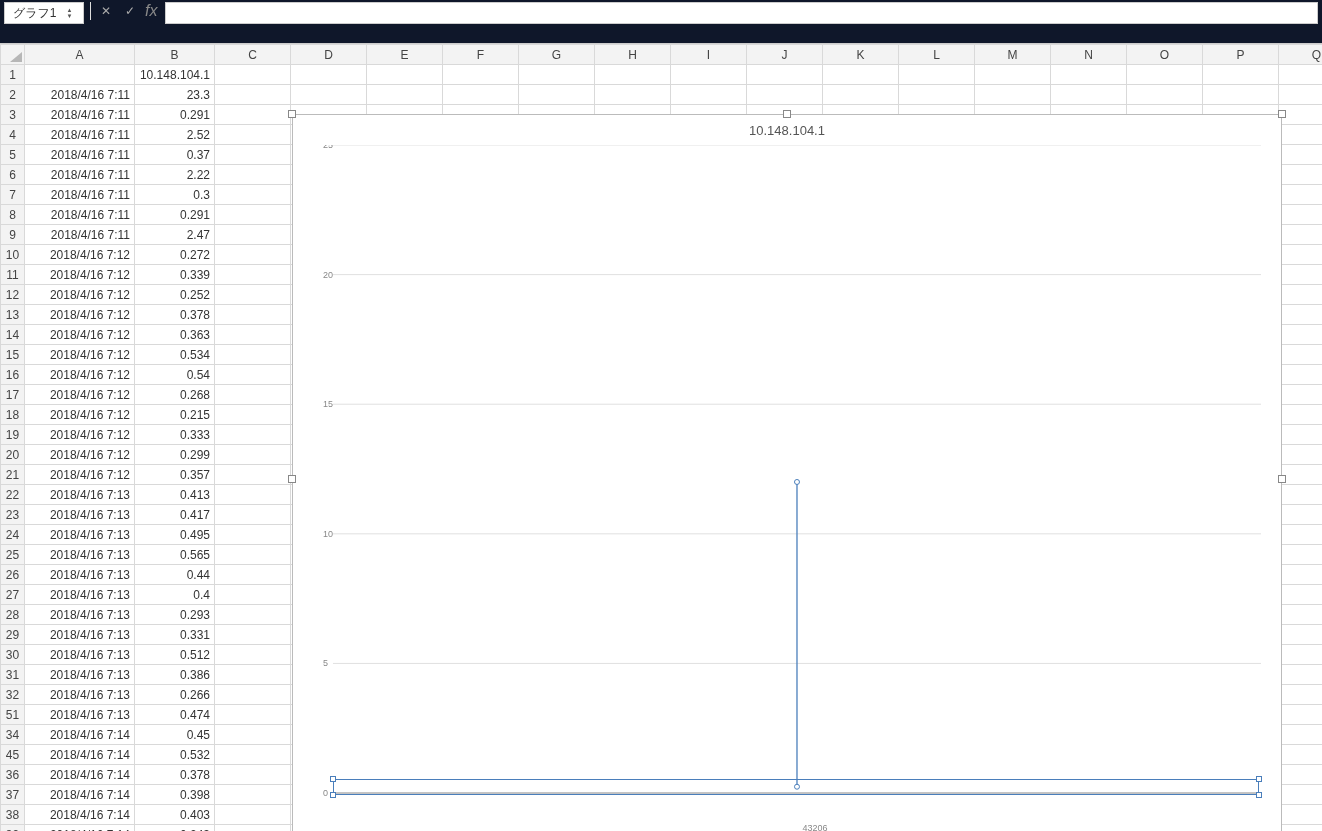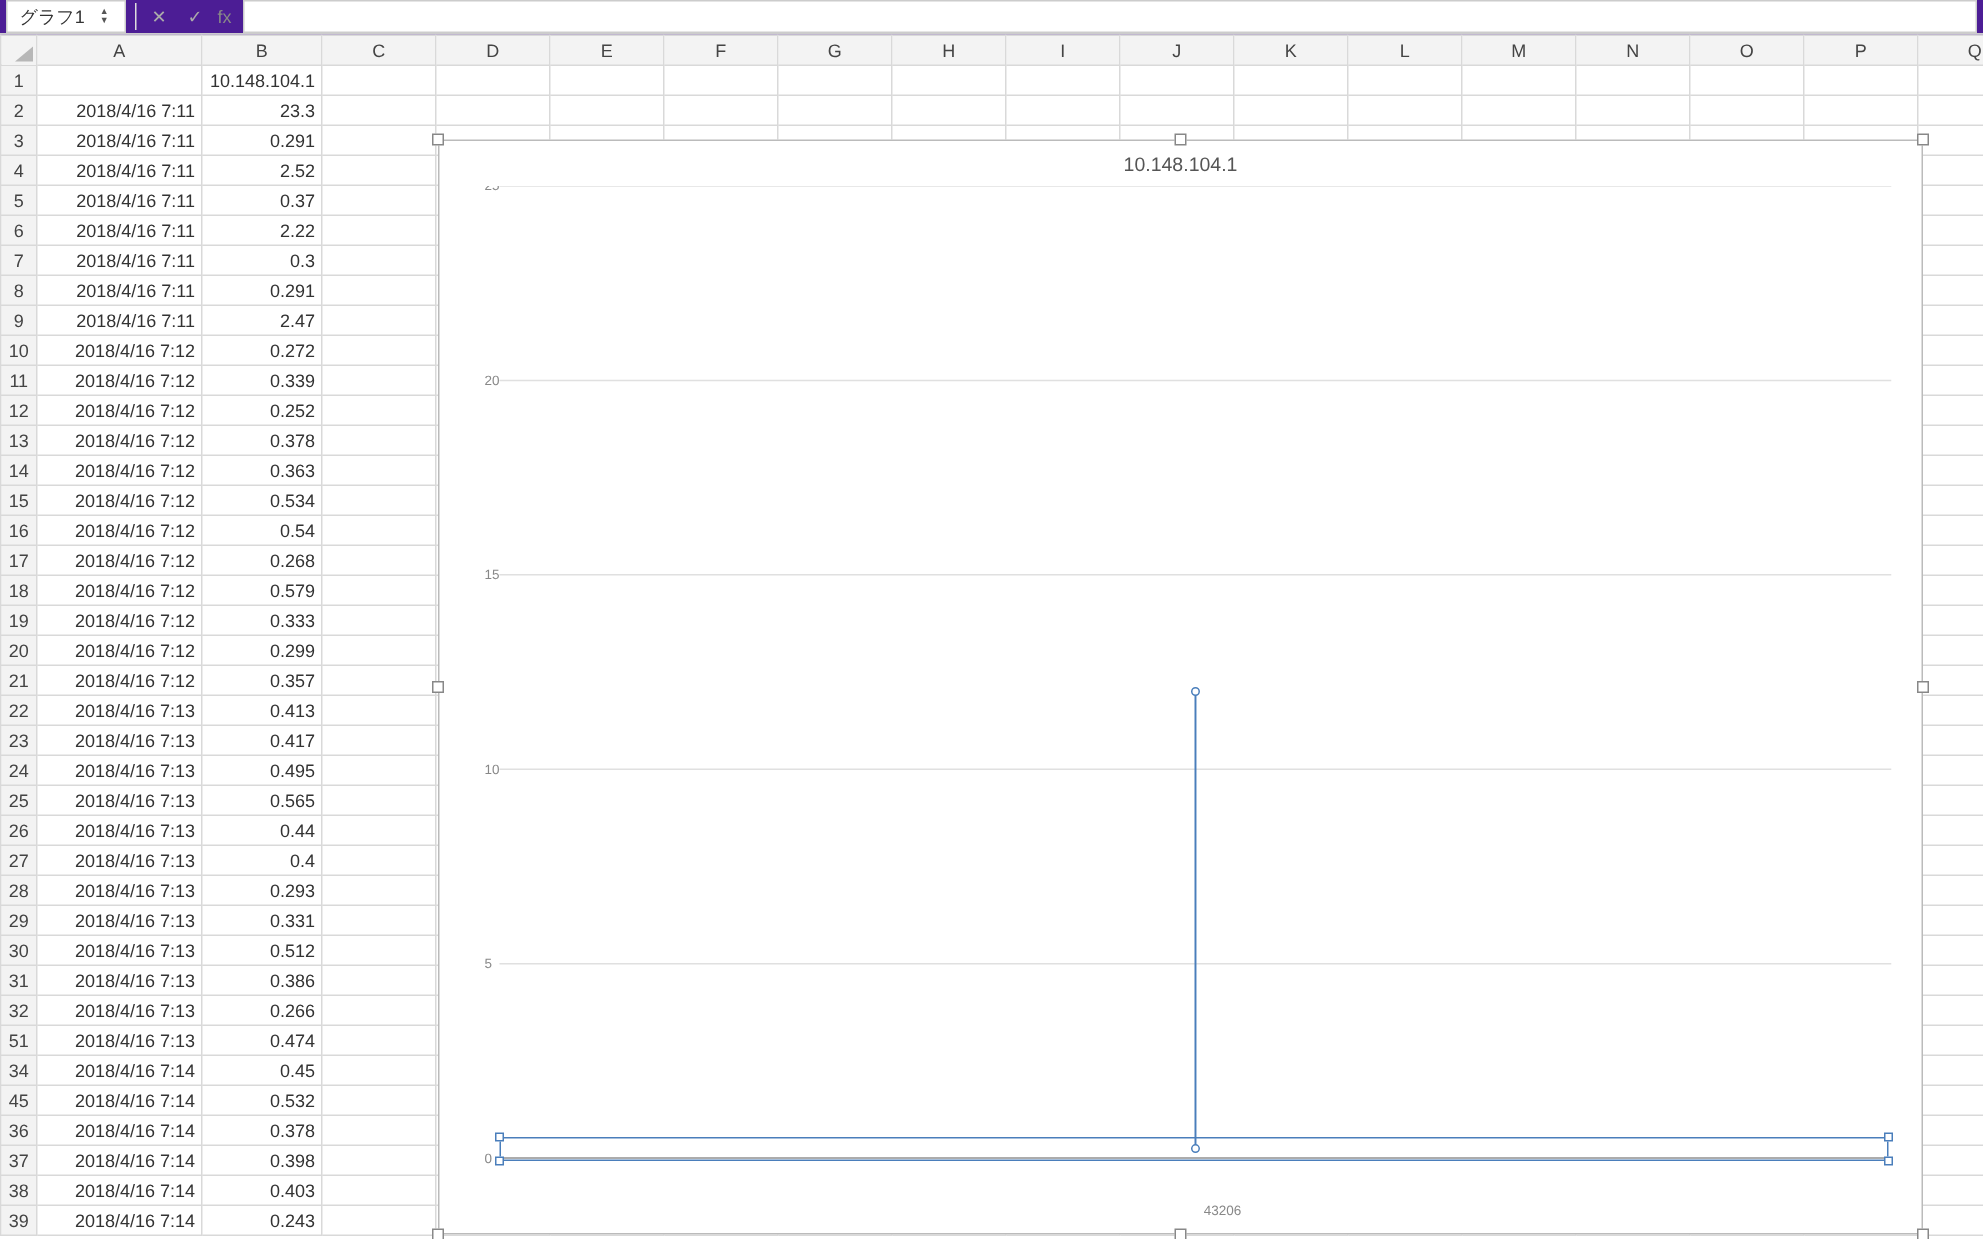--- a/index.html
+++ b/index.html
@@ -9,24 +9,24 @@
     color: #333;
     background: #fff;
     width: 1322px;
     height: 831px;
     overflow: hidden;
     position: relative;
   }
   
   .formula-bar {
     display: flex;
-    align-items: center;
-    height: 23px;
+    align-items: flex-start;
+    height: 44px;
     border-bottom: 1px solid #ccc;
-    background: #4c1d95;
+    background: #0f172a;
     padding: 2px 4px;
     gap: 6px;
   }
   .name-box {
     background: #fff;
     border: 1px solid #ccc;
     height: 22px;
     display: flex;
     align-items: center;
     padding: 0 6px 0 8px;
@@ -43,21 +43,21 @@
     margin-left: 6px;
   }
   .fb-sep { width: 1px; height: 18px; background: #ddd; }
   .fb-btn {
     width: 18px; height: 18px;
     display: flex; align-items: center; justify-content: center;
     color: #aaa;
     font-size: 12px;
     cursor: default;
   }
-  .fx-label { color: #888; font-size: 12px; margin-right: 2px; }
+  .fx-label { font-style: italic; color: #888; font-size: 16px; margin-right: 2px; }
   .formula-input {
     flex: 1;
     height: 22px;
     border: 1px solid #ccc;
     background: #fff;
     padding: 0 6px;
     font-size: 12px;
     outline: none;
   }
   
@@ -581,21 +581,21 @@
           <td></td>
           <td></td>
           <td></td>
           <td></td>
           <td></td>
           <td></td>
         </tr>
         <tr>
           <th class="rowhdr">18</th>
           <td class="colA">2018/4/16 7:12</td>
-          <td class="colB">0.579</td>
+          <td class="colB">0.215</td>
           <td></td>
           <td></td>
           <td></td>
           <td></td>
           <td></td>
           <td></td>
           <td></td>
           <td></td>
           <td></td>
           <td></td>

